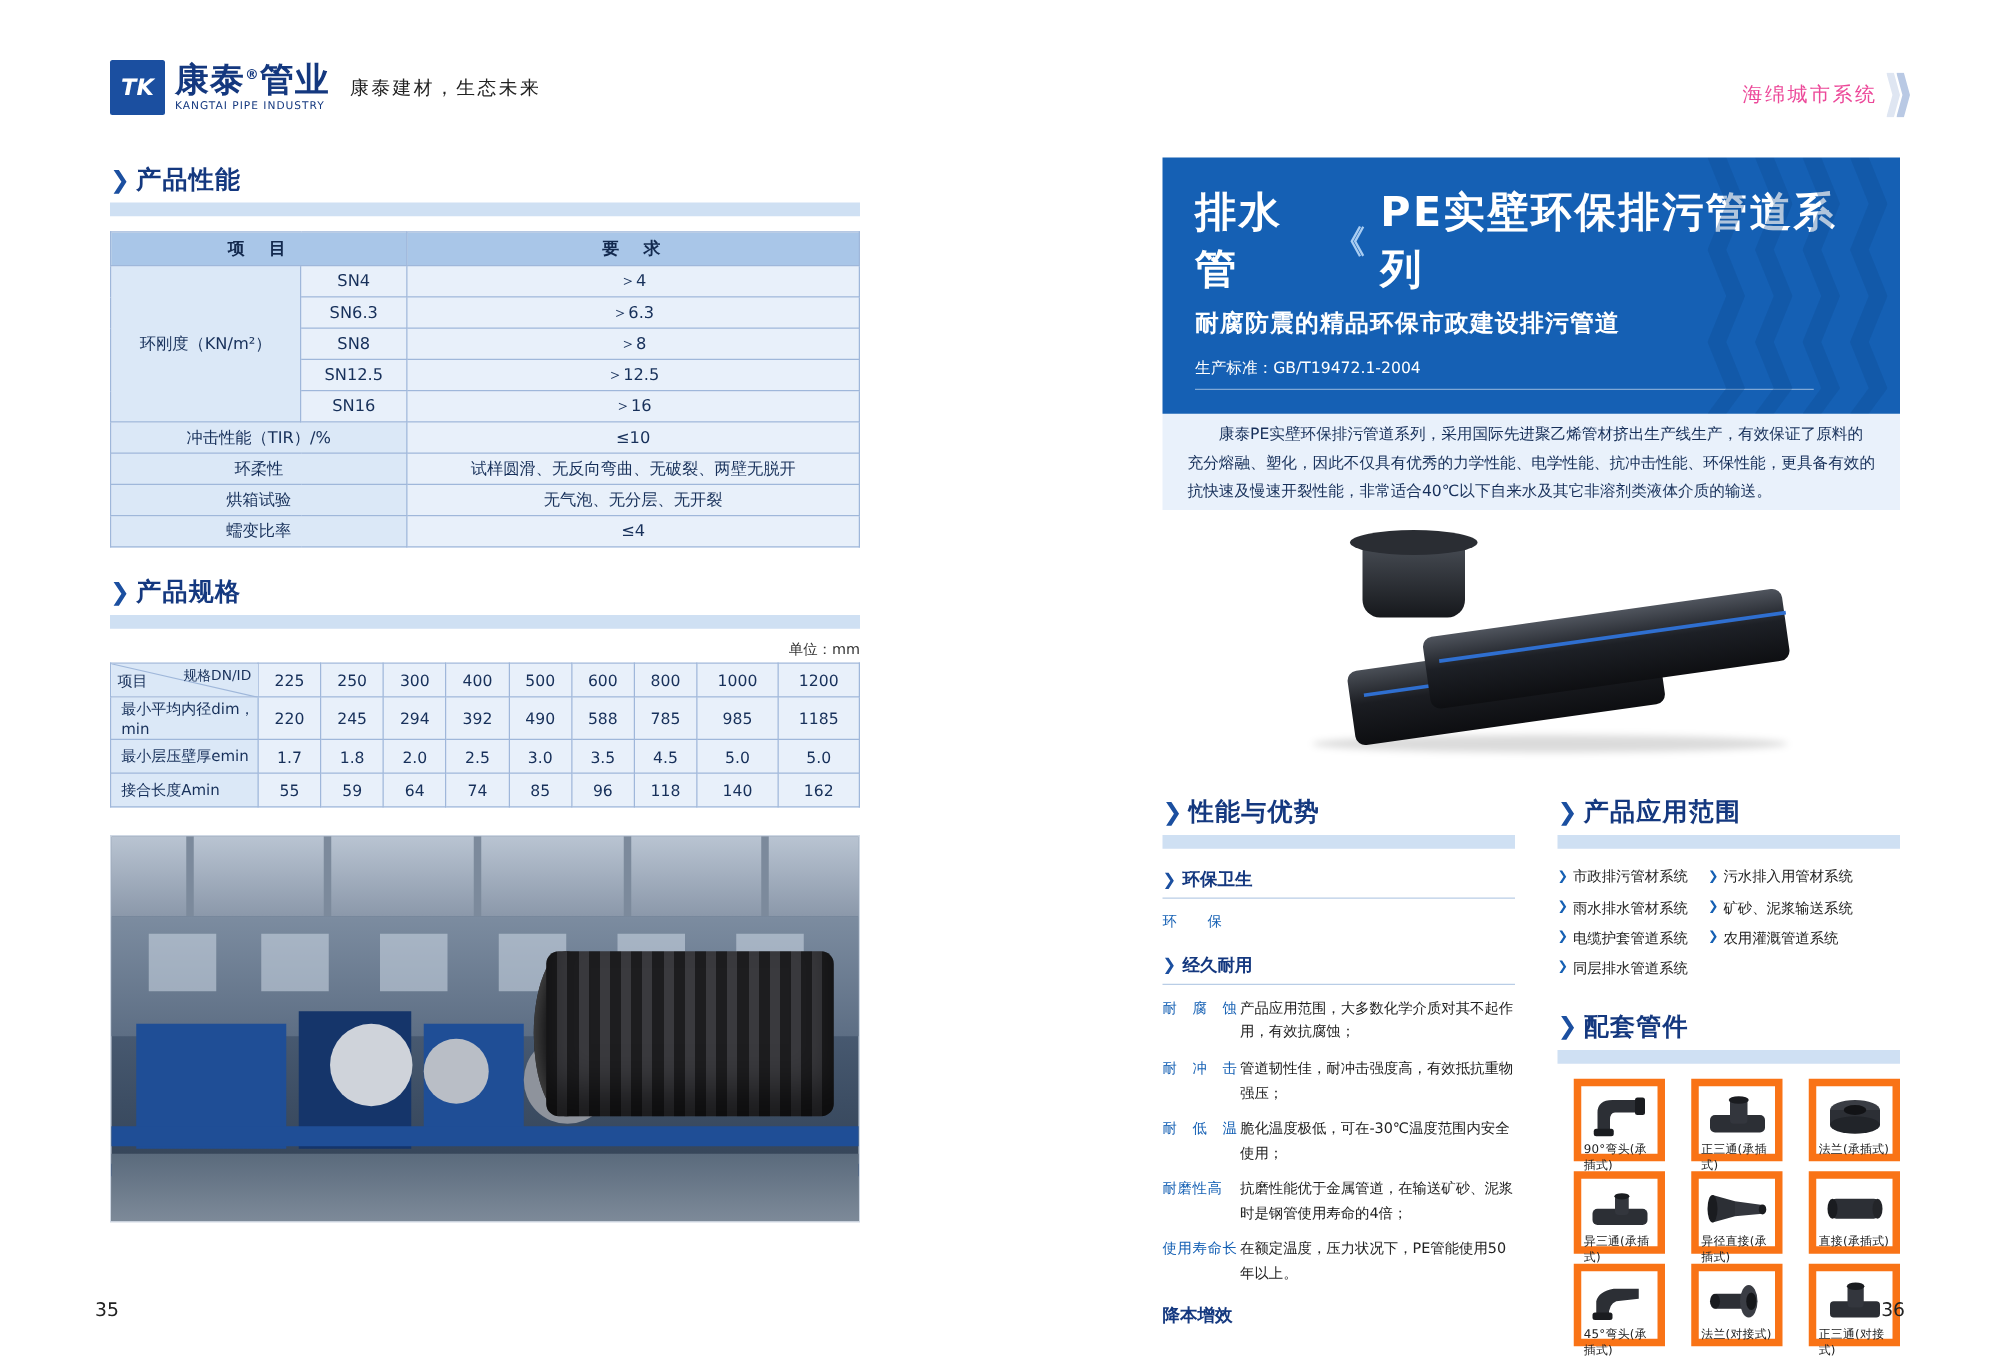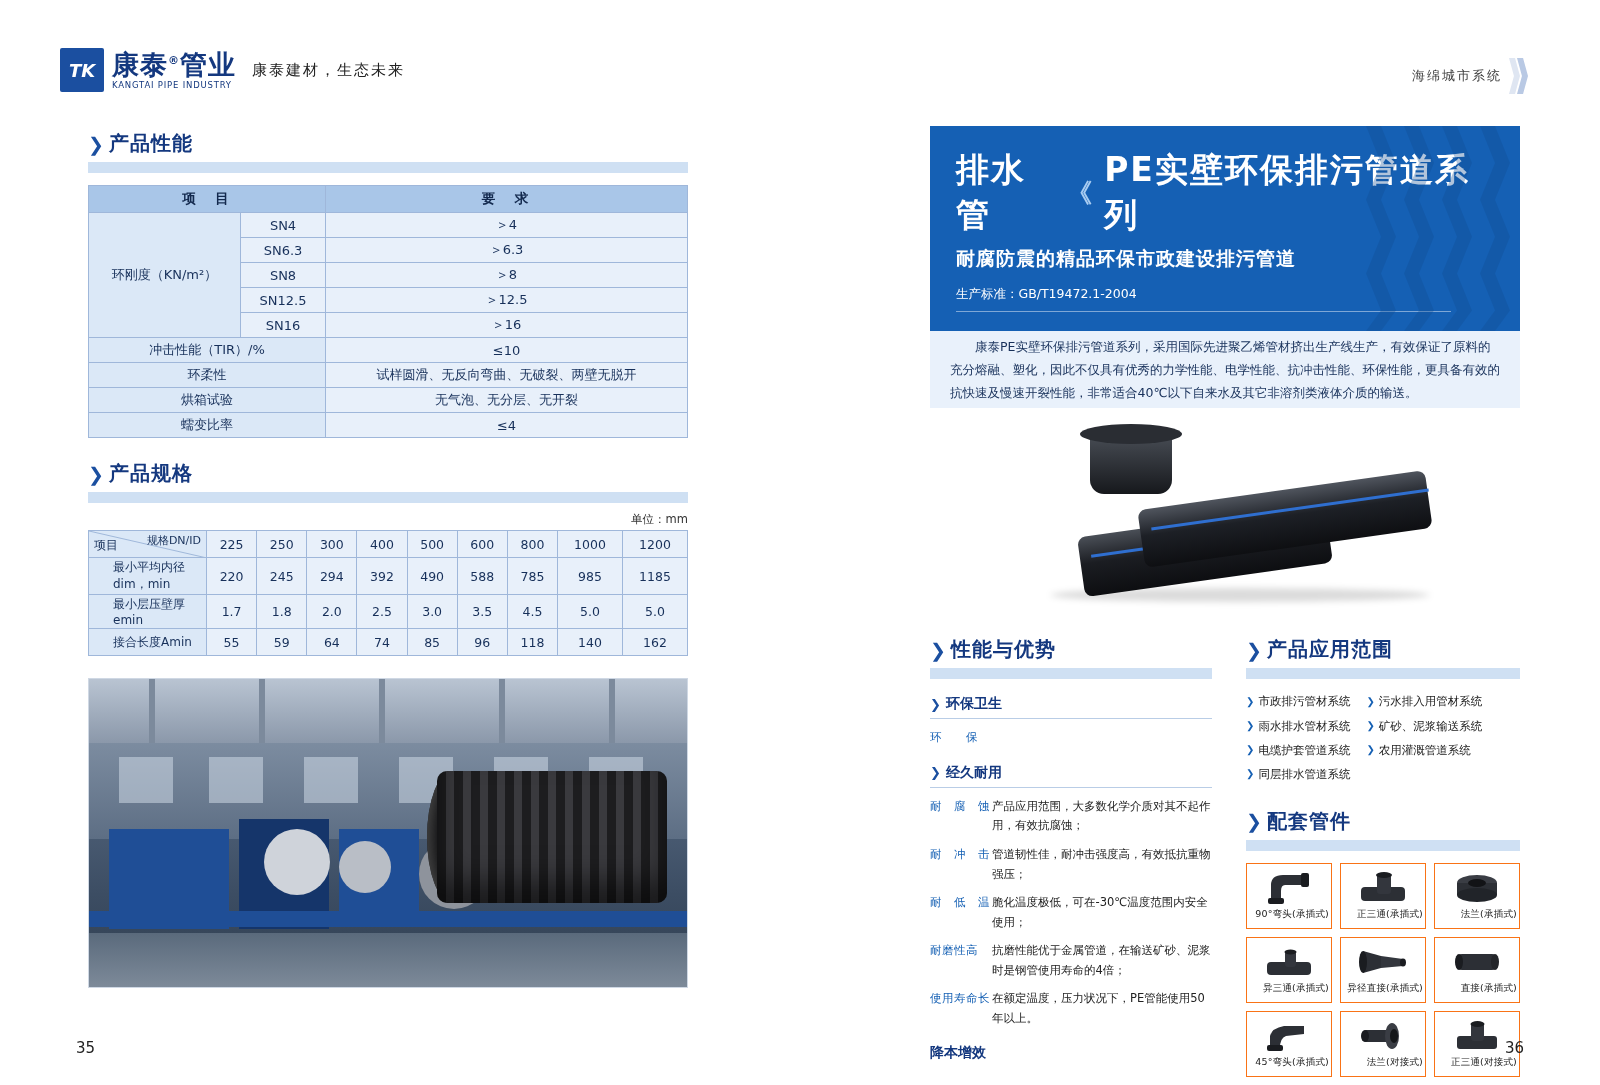--- a/index.html
+++ b/index.html
@@ -9,34 +9,34 @@
     background:#ffffff;
     font-family:"DejaVu Sans","Liberation Sans",sans-serif;
     color:#1a1a1a;
     position:relative;
     overflow:hidden;
   }
   .page { position:absolute; inset:0; }
 
   
   .header { position:absolute; left:0; top:0; width:100%; height:110px; }
-  .logo-wrap { position:absolute; left:60px; top:48px; display:flex; align-items:center; }
+  .logo-wrap { position:absolute; left:88px; top:48px; display:flex; align-items:center; }
   .logo-mark {
     width:44px; height:44px; background:#1b4fa0; color:#fff;
     display:flex; align-items:center; justify-content:center;
     font-weight:bold; font-size:18px; font-style:italic; border-radius:2px;
   }
   .logo-text { margin-left:8px; line-height:1; }
   .logo-cn { font-size:27px; font-weight:bold; color:#14387f; letter-spacing:1px; }
   .logo-cn sup { font-size:11px; vertical-align:super; }
   .logo-en { font-size:8.5px; color:#14387f; letter-spacing:.8px; margin-top:3px; }
   .logo-slogan { margin-left:16px; font-size:15px; color:#222; letter-spacing:2px; }
 
   .header-right { position:absolute; right:72px; top:58px; display:flex; align-items:center; }
-  .header-right .txt { font-size:13px; color:#404040; letter-spacing:2px; }
+  .header-right .txt { font-size:16px; color:#ec4899; letter-spacing:2px; }
   .chev { margin-left:10px; display:flex; }
   .chev span {
     display:block; width:11px; height:36px; margin-left:-3px;
     background:#dfe6f2;
     clip-path:polygon(0 0,55% 0,100% 50%,55% 100%,0 100%,45% 50%);
   }
   .chev span.c2 { background:#b9c9e4; }
 
   
   .sec-title { display:flex; align-items:center; }
@@ -54,21 +54,21 @@
   }
   table.perf td { height:25px; text-align:center; background:#e8f0fa; color:#17305a; }
   table.perf td.lbl { background:#dbe8f7; width:152px; }
   table.perf td.sub { background:#e8f0fa; width:85px; }
   table.perf td.req { background:#e8f0fa; }
 
   .spec-wrap { margin-top:22px; }
   .unit { text-align:right; font-size:11.5px; color:#333; width:600px; margin:9px 0 3px; }
   table.spec { border-collapse:collapse; width:600px; font-size:12.5px; }
   table.spec td { border:1px solid #9fb7da; height:27px; text-align:center; background:#e8f0fa; color:#17305a; }
-  table.spec td.rowhead { background:#dbe8f7; width:118px; text-align:left; padding-left:24px; font-size:12px; }
+  table.spec td.rowhead { background:#dbe8f7; width:118px; text-align:left; padding-left:8px; font-size:12px; }
   table.spec td.corner { background:#dbe8f7; position:relative; padding:0; }
   .corner-inner { position:relative; width:100%; height:100%; }
   .corner-inner .tl { position:absolute; left:5px; bottom:3px; font-size:12px; }
   .corner-inner .br { position:absolute; right:5px; top:2px; font-size:11px; }
   .corner-inner .diag { position:absolute; inset:0; }
 
   .photo {
     margin-top:22px; width:600px; height:310px; border:1px solid #cfd8e4;
     background:linear-gradient(180deg,#6d7f96 0%,#52647c 35%,#3c4d63 70%,#2f3d4e 100%);
     position:relative; overflow:hidden;
@@ -141,21 +141,21 @@
   .feat { display:flex; margin-top:9px; font-size:11.5px; line-height:1.7; }
   .feat .k { color:#1560b4; width:62px; flex:none; letter-spacing:.5px; }
   .feat .v { color:#222; flex:1; }
 
   .app-list { display:flex; gap:16px; margin-top:10px; }
   .app-list ul { list-style:none; margin:0; padding:0; }
   .app-list li { font-size:11.5px; color:#222; line-height:2.1; display:flex; align-items:center; }
   .app-list li .ar { color:#1560b4; font-size:10px; margin-right:4px; }
 
   .fittings { display:grid; grid-template-columns:repeat(3,1fr); gap:8px; margin-top:12px; }
-  .fit-card { border:1px solid #f97316; height:66px; padding:4px 2px 3px; text-align:right; background:#fff; }
+  .fit-card { border:6px solid #f97316; height:66px; padding:4px 2px 3px; text-align:left; background:#fff;margin-left:13px; }
   .fit-shape { height:40px; display:flex; align-items:center; justify-content:center; }
   .fit-cap { font-size:9.5px; color:#222; letter-spacing:.2px; }
 
   .folio { position:absolute; bottom:28px; font-size:15px; color:#222; }
   .folio.l { left:76px; }
   .folio.r { right:76px; }
 </style>
 </head>
 <body>
 

